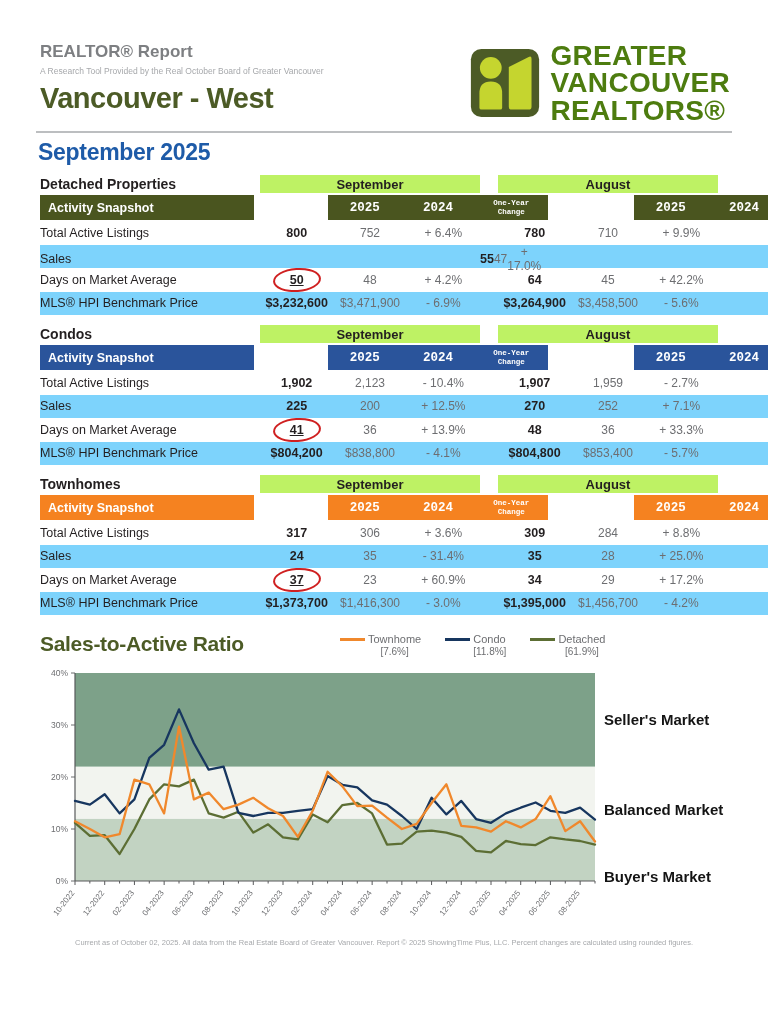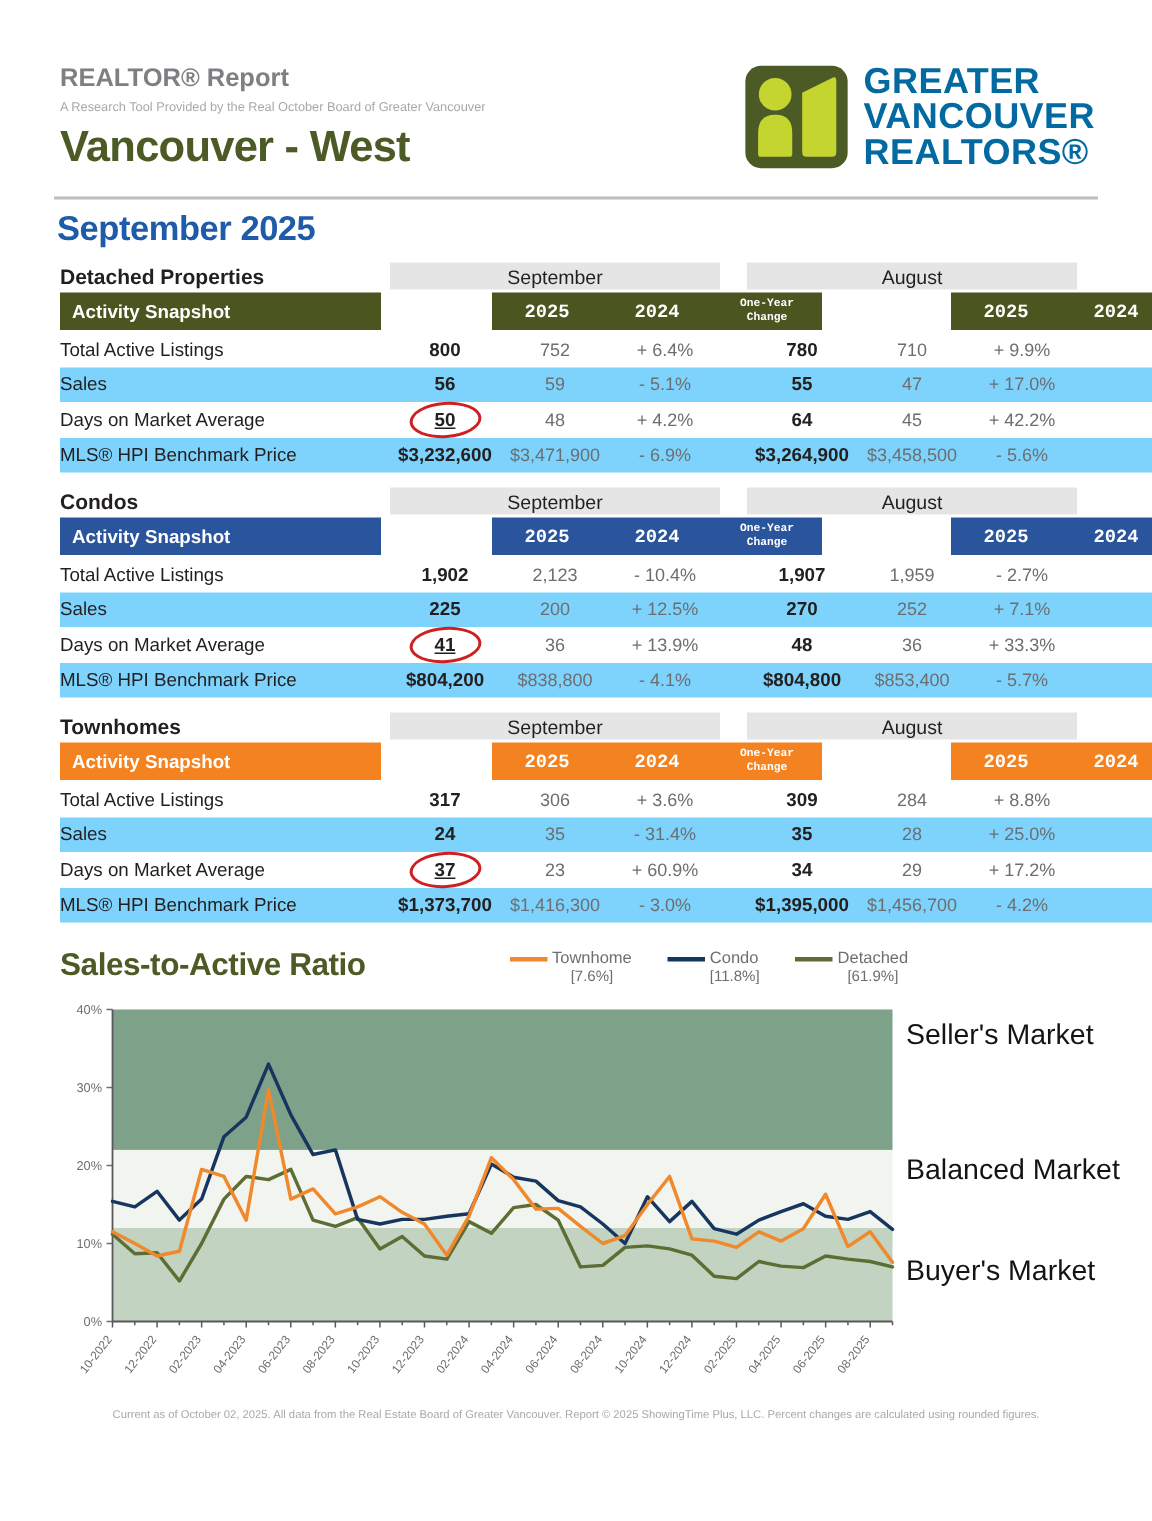--- a/index.html
+++ b/index.html
@@ -4,30 +4,30 @@
 <style>
   html,body{margin:0;padding:0;background:#ffffff;}
   body{font-family:"Liberation Sans",sans-serif;color:#231f20;}
   .page{width:768px;height:1014px;position:relative;overflow:hidden;background:#fff;}
 
   .header{position:relative;margin:42px 38px 0 40px;height:80px;}
   .report-title{font-size:17px;font-weight:bold;color:#7d7f82;}
   .report-subtitle{font-size:8.5px;color:#a6a8ab;margin-top:4px;}
   .area-title{font-size:29px;font-weight:bold;color:#4c5b26;margin-top:6px;letter-spacing:-0.5px;}
   .logo{position:absolute;right:0;top:0;display:flex;align-items:center;gap:9px;}
-  .logo-text{font-weight:bold;color:#0369a1;font-size:24px;line-height:0.98;letter-spacing:0.3px;}
+  .logo-text{font-weight:bold;color:#4d7c0f;font-size:28px;line-height:0.98;letter-spacing:0.3px;}
   .rule{border:none;border-top:2px solid #bcbec0;margin:9px 36px 0 36px;}
   .period-title{margin:6px 0 9px 38px;font-size:23px;font-weight:bold;color:#1e5ba8;letter-spacing:-0.3px;}
 
   #sections{margin-left:40px;}
   .section{margin-bottom:10px;}
   .trow{display:grid;grid-template-columns:214px 6px 220px 18px 220px;}
   .month-row{height:18px;margin-bottom:2px;border-radius:10px;}
   .title-cell{font-size:14px;font-weight:bold;display:flex;align-items:center;}
-  .month-band{background:#e5e5e5;font-size:13px;font-weight:normal;display:flex;align-items:center;justify-content:center;}
+  .month-band{background:#bef264;font-size:13px;font-weight:bold;display:flex;align-items:center;justify-content:center;}
   .accent-row{height:25px;margin-bottom:1px;gap:34px;}
   .label-accent{color:#fff;font-weight:bold;font-size:12.5px;display:flex;align-items:center;padding-left:8px;box-sizing:border-box;}
   .group{display:grid;grid-template-columns:1fr 1fr 1fr;}
   .gcell{display:flex;align-items:center;justify-content:center;text-align:center;}
   .accent-row .gcell{color:#fff;font-weight:bold;font-size:12.5px;font-family:Liberation Mono, monospace;}
   .hcol-small{font-size:7.5px !important;line-height:1.15;padding:0 13px;}
   .data-row{height:23.5px;font-size:12.5px;}
   .data-row.stripe{background:#7dd3fc;}
   .rlabel{display:flex;align-items:center;}
   .v-now{font-weight:bold;}
@@ -38,21 +38,21 @@
   .chart-header{display:flex;align-items:center;margin:8px 0 0 40px;height:38px;}
   .chart-title{font-size:21px;font-weight:bold;color:#4c5b26;width:300px;letter-spacing:-0.3px;}
   .legend{display:flex;gap:24px;margin-top:2px;}
   .leg-top{display:flex;align-items:center;gap:3px;}
   .leg-line{width:25px;height:3px;display:inline-block;}
   .leg-name{font-size:11px;color:#6d6e71;}
   .leg-val{font-size:10px;color:#6d6e71;text-align:center;margin-left:28px;margin-top:1px;}
 
   .chart-wrap{position:relative;margin-left:35px;height:272px;}
   #chart{display:block;}
-  .market-label{position:absolute;font-size:19px;font-weight:normal;color:#141414;}
+  .market-label{position:absolute;font-size:15px;font-weight:bold;color:#141414;margin-top:31px;}
   #ml-seller{left:569px;top:17px;}
   #ml-balanced{left:569px;top:107px;}
   #ml-buyer{left:569px;top:174px;}
 
   .footer{text-align:center;font-size:7.5px;color:#a7a9ac;margin-top:3px;}
 </style>
 </head>
 <body>
 
 <div class="page">
@@ -117,25 +117,20 @@
           <div class="gap"></div>
           <div class="group">
             <div class="gcell v-now">780</div>
             <div class="gcell v-gray">710</div>
             <div class="gcell v-gray">+ 9.9%</div>
           </div>
         </div>
         <div class="trow data-row stripe">
           <div class="cell rlabel">Sales</div>
           <div class="gap"></div>
-          <div class="group">
-            <div class="gcell v-now">56</div>
-            <div class="gcell v-gray">59</div>
-            <div class="gcell v-gray">- 5.1%</div>
-          </div>
           <div class="gap"></div>
           <div class="group">
             <div class="gcell v-now">55</div>
             <div class="gcell v-gray">47</div>
             <div class="gcell v-gray">+ 17.0%</div>
           </div>
         </div>
         <div class="trow data-row">
           <div class="cell rlabel">Days on Market Average</div>
           <div class="gap"></div>

